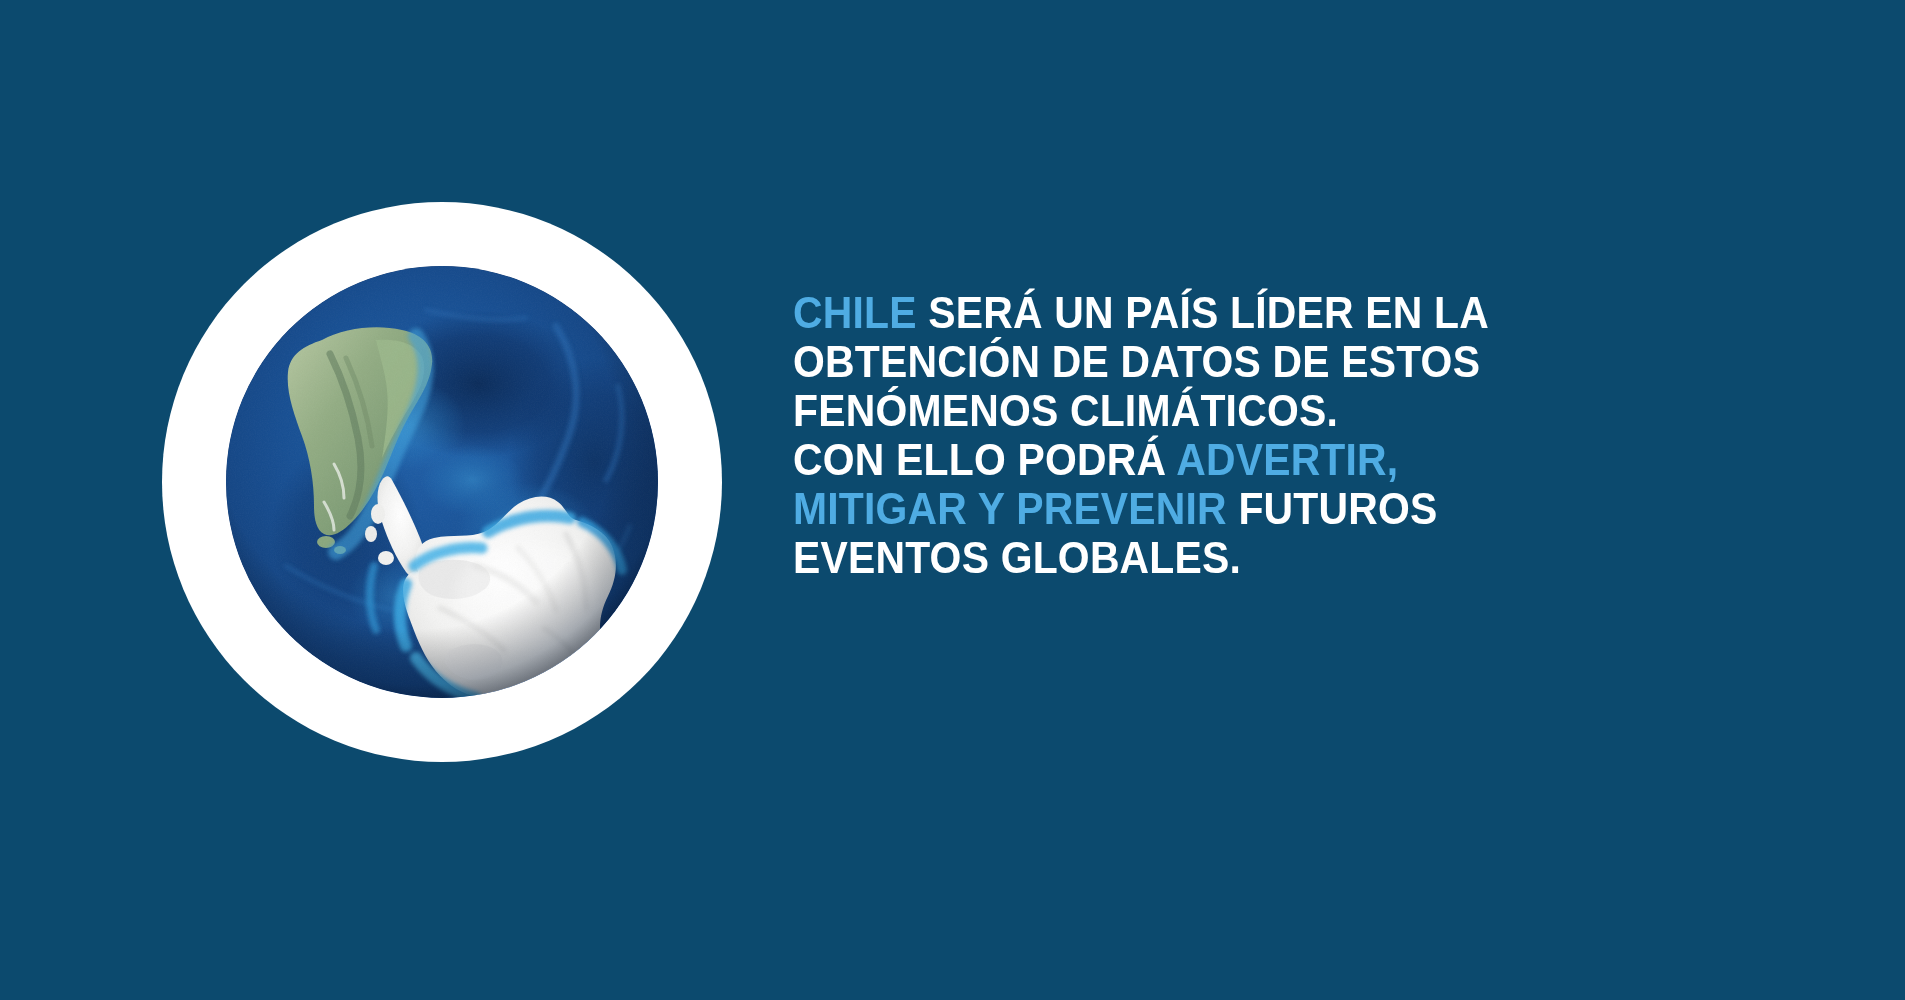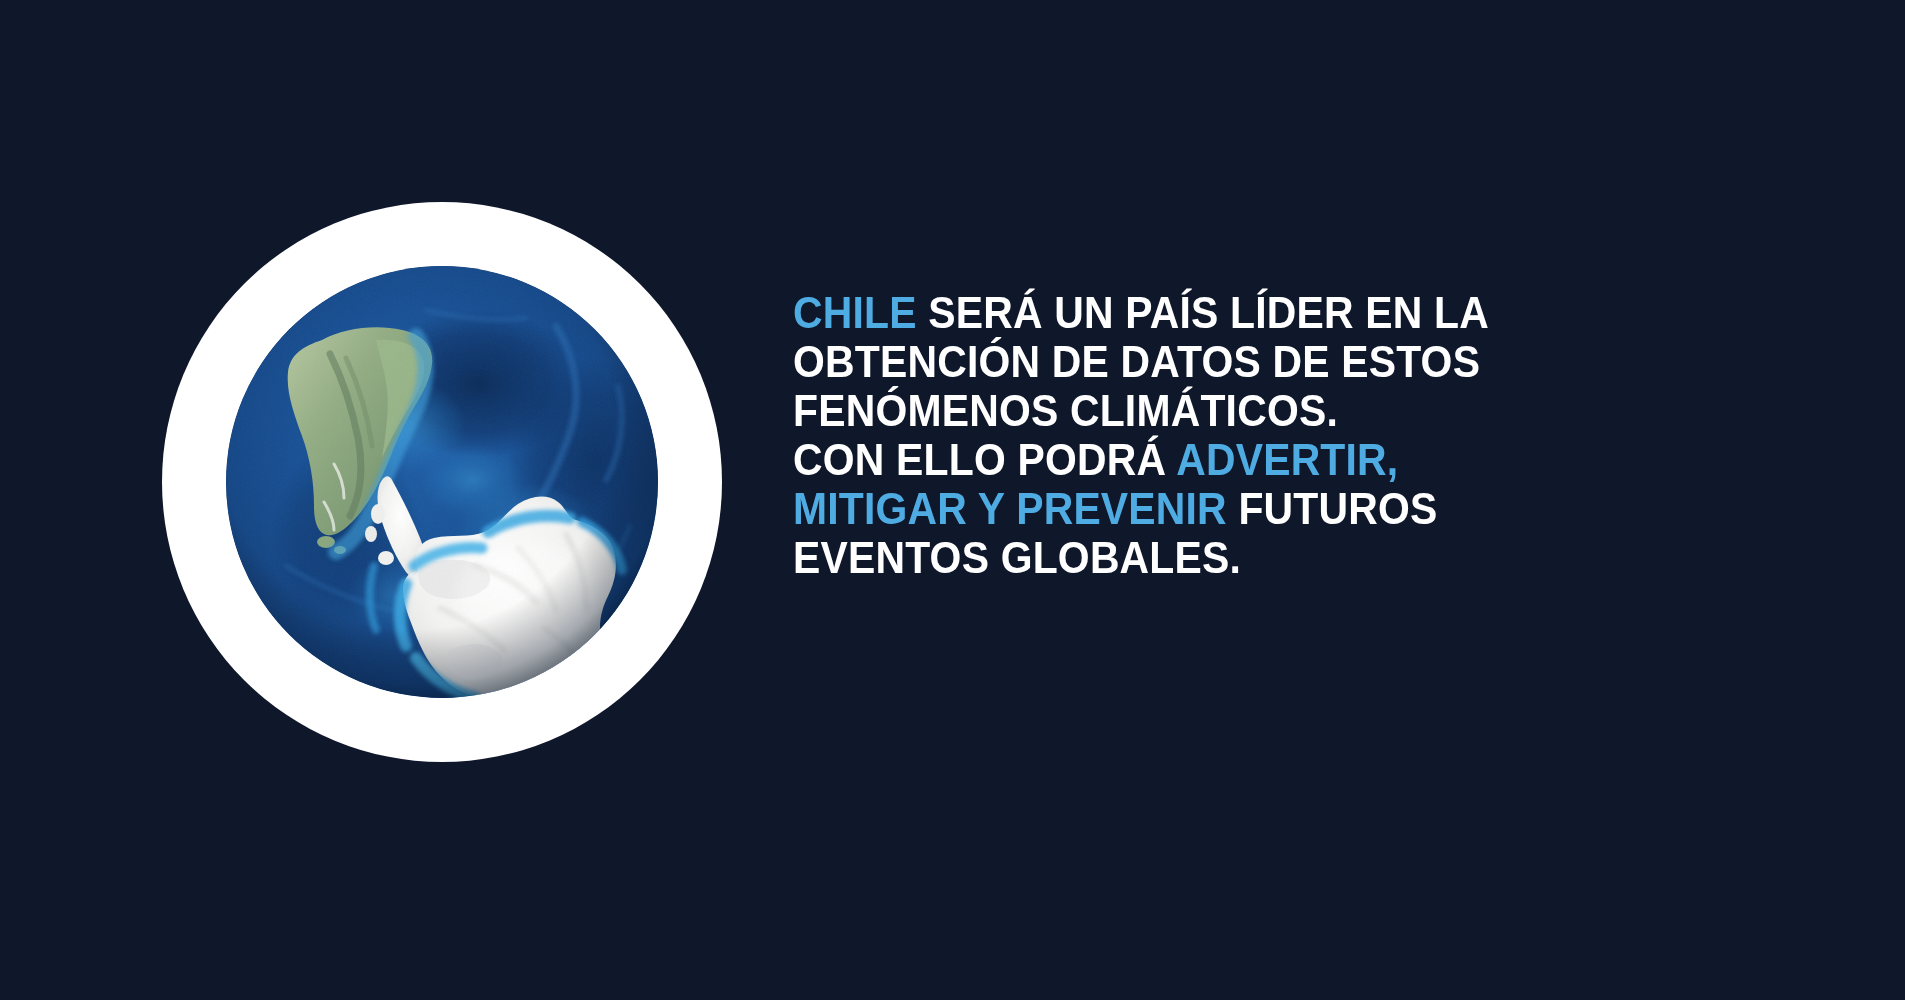--- a/index.html
+++ b/index.html
@@ -66,21 +66,21 @@
     text-transform: uppercase;
     transform: scaleX(0.93);
     transform-origin: left center;
   }
   .accent { color: #4facE3; }
   .w { color: #ffffff; }
 </style>
 </head>
 <body>
 
-<div id="slide" style="background: #0f172a;">
+<div id="slide" style="background: #0c4a6e;">
 
   <div id="globe-badge" style="background: rgb(255, 255, 255);">
     <div id="globe-sphere">
       <svg viewBox="0 0 432 432" xmlns="http://www.w3.org/2000/svg">
         <defs>
           <clipPath id="sphereClip">
             <circle cx="216" cy="216" r="216"></circle>
           </clipPath>
 
           <radialGradient id="oceanGrad" cx="46%" cy="40%" r="78%">

